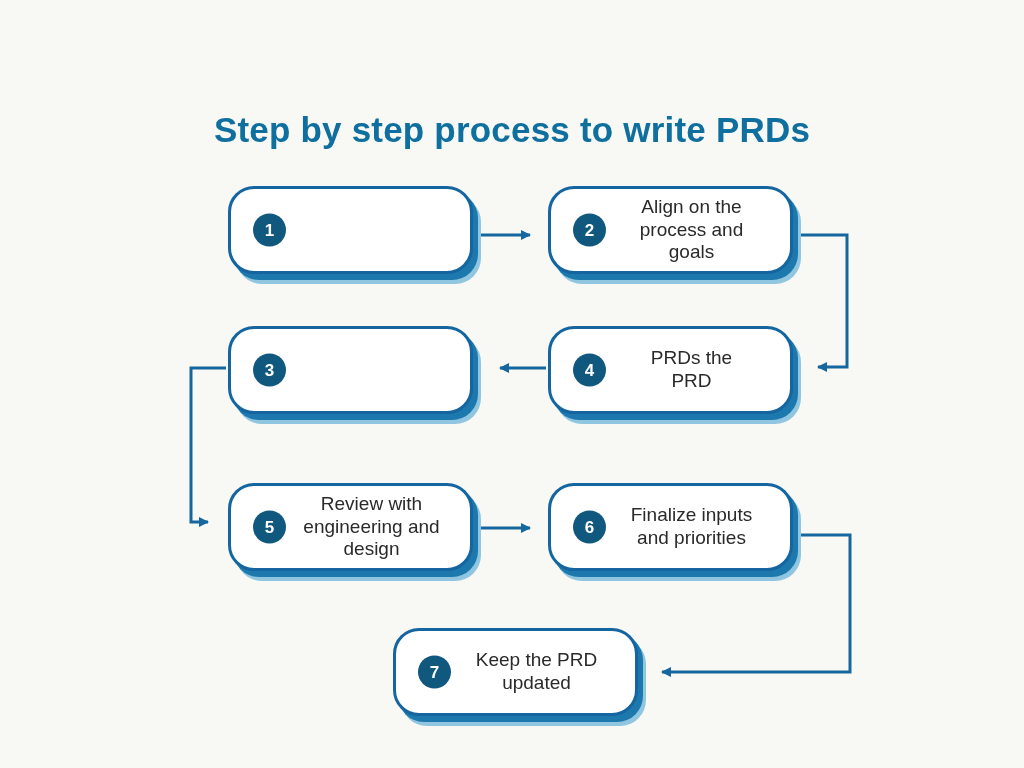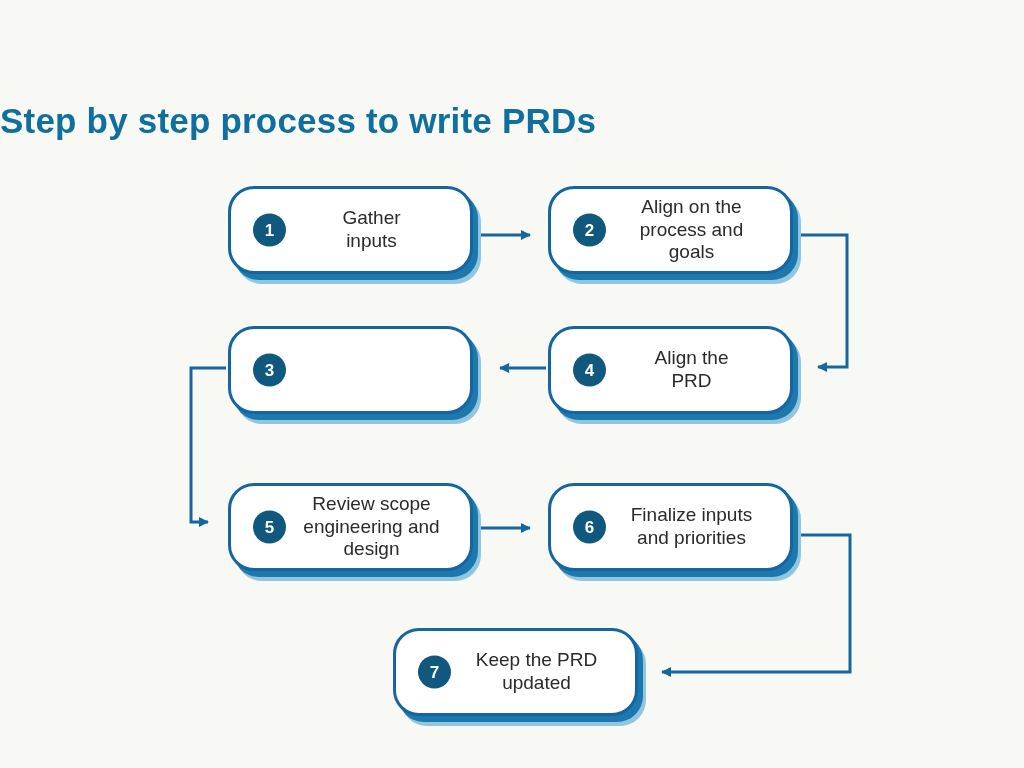--- a/index.html
+++ b/index.html
@@ -15,21 +15,22 @@
   *{margin:0;padding:0;box-sizing:border-box;}
   html,body{width:1024px;height:768px;}
   body{
     position:relative;
     background:var(--bg);
     font-family:"Liberation Sans", sans-serif;
     overflow:hidden;
   }
   .title{
     position:absolute;
-    top:101px;left:0;width:1024px;
+    top:110px;left:0;width:1024px;
+    text-align:center;
     font-size:35px;
     font-weight:600;
     letter-spacing:0.2px;
     color:var(--accent);
   }
   .flow-svg{
     position:absolute;top:0;left:0;z-index:1;
     pointer-events:none;
   }
   .step-box{
@@ -88,44 +89,42 @@
     <path d="M799,235 H847 V367 H818" marker-end="url(#ah)"></path>
     <path d="M546,368 H500" marker-end="url(#ah)"></path>
     <path d="M226,368 H191 V522 H208" marker-end="url(#ah)"></path>
     <path d="M481,528 H530" marker-end="url(#ah)"></path>
     <path d="M799,535 H850 V672 H662" marker-end="url(#ah)"></path>
   </g>
 </svg>
 
 <div class="step-box b1">
   <span class="badge">1</span>
-  <span class="label">Gather
-inputs</span>
 </div>
 
 <div class="step-box b2">
   <span class="badge">2</span>
   <span class="label">Align on the
 process and
 goals</span>
 </div>
 
 <div class="step-box b3">
   <span class="badge">3</span>
 </div>
 
 <div class="step-box b4">
   <span class="badge">4</span>
-  <span class="label">Align the
+  <span class="label">PRDs the
 PRD</span>
 </div>
 
 <div class="step-box b5">
   <span class="badge">5</span>
-  <span class="label">Review scope
+  <span class="label">Review with
 engineering and
 design</span>
 </div>
 
 <div class="step-box b6">
   <span class="badge">6</span>
   <span class="label">Finalize inputs
 and priorities</span>
 </div>
 

